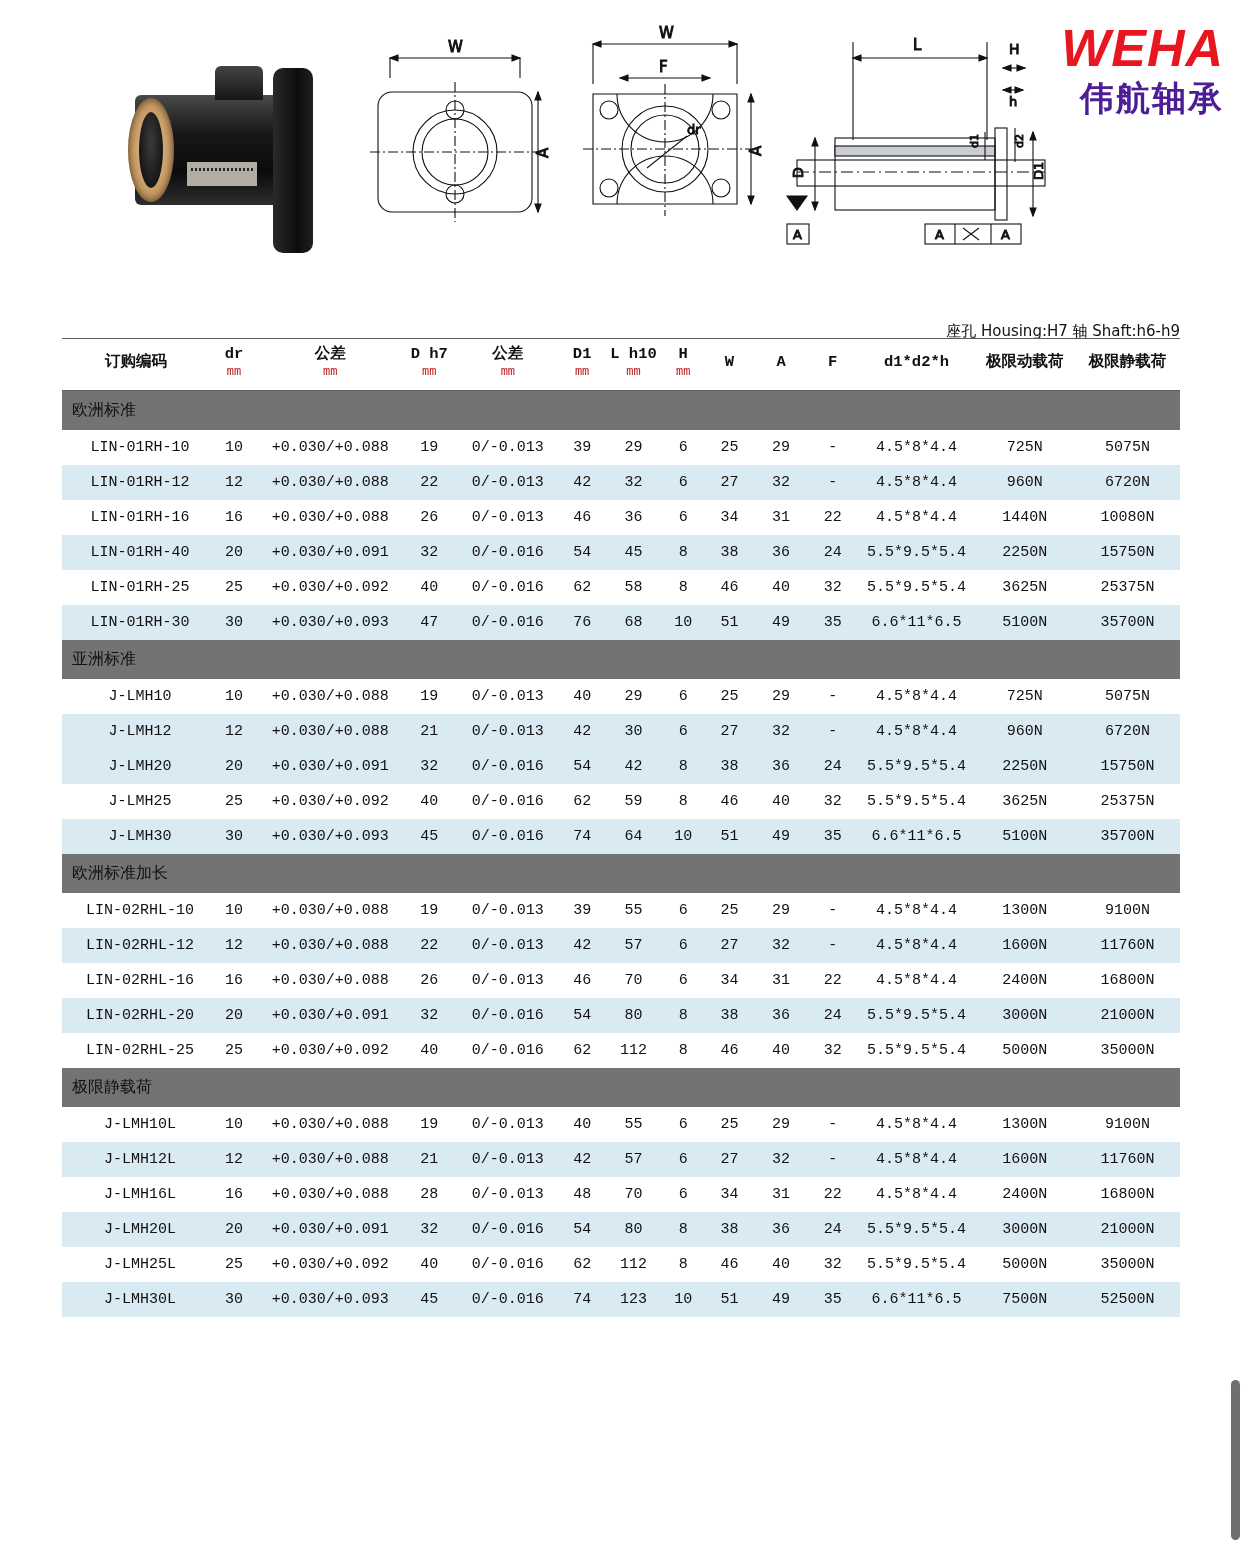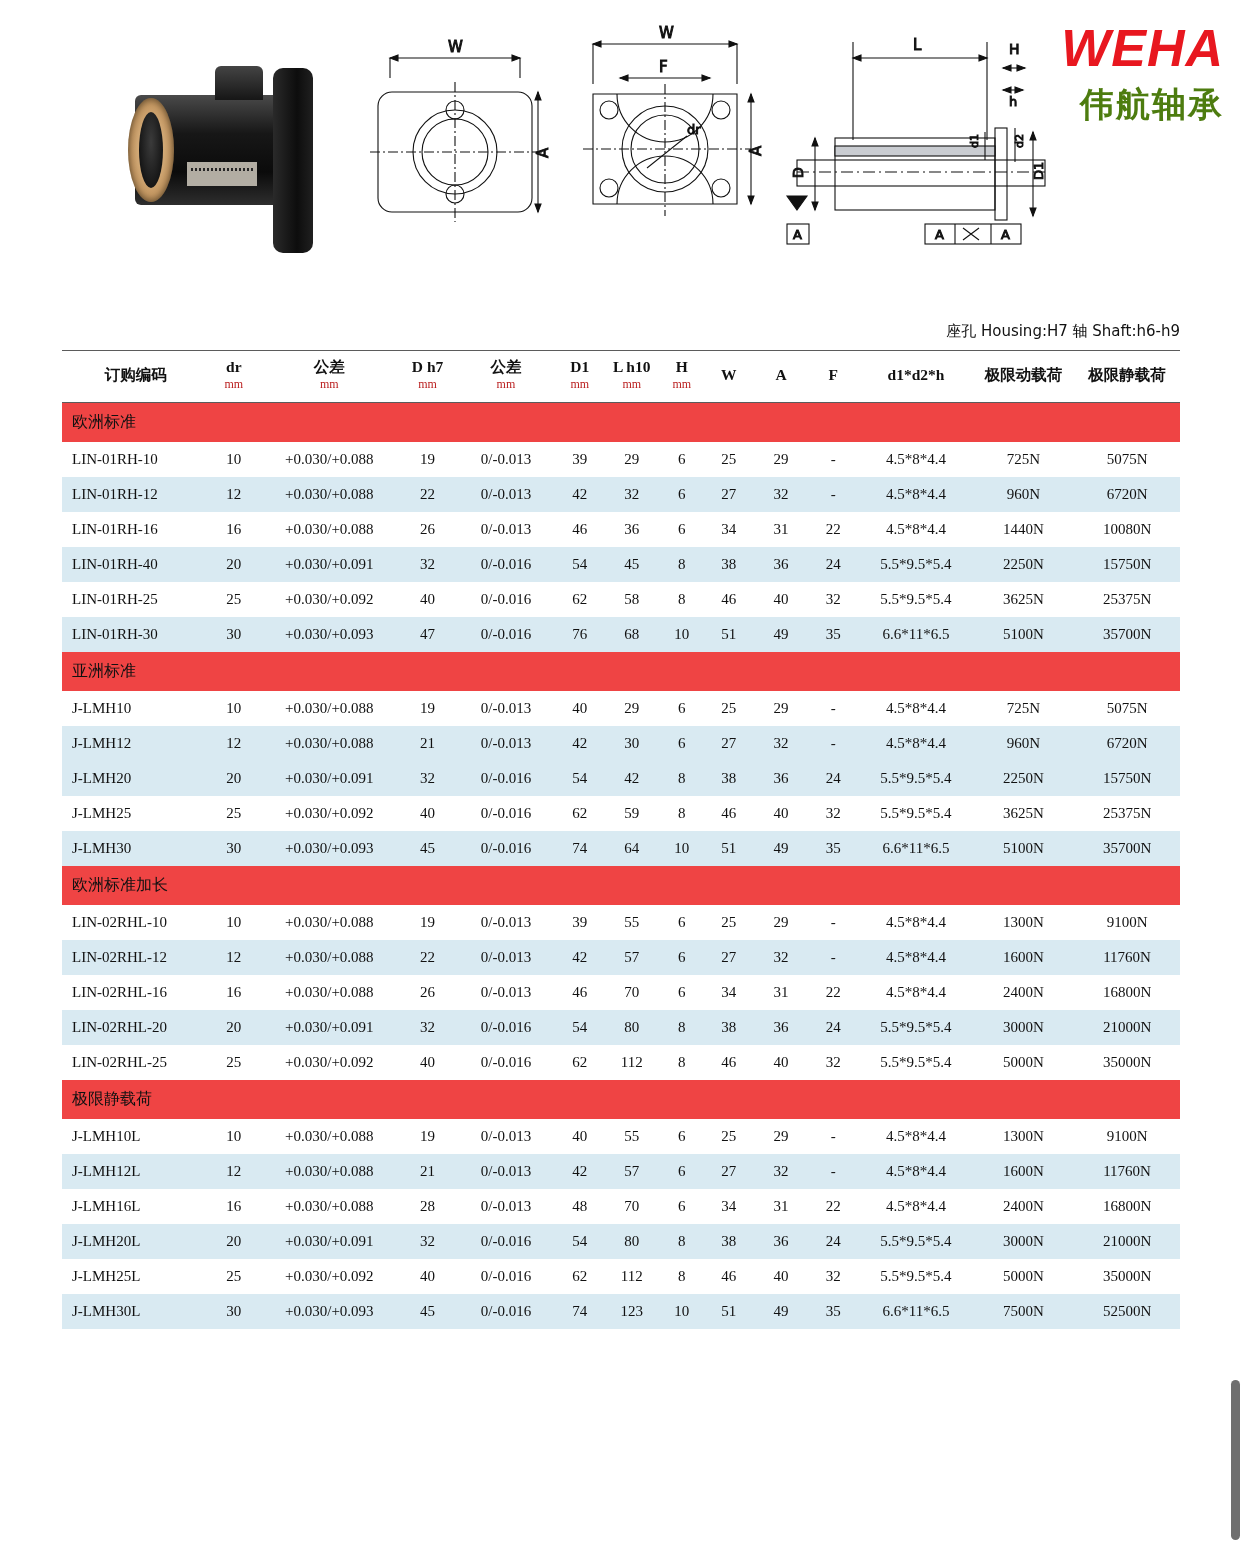--- a/index.html
+++ b/index.html
@@ -117,23 +117,23 @@
     font-style: italic;
     font-size: 52px;
     letter-spacing: 1px;
     color: #e8171f;
     line-height: 1;
   }
   .logo .cn {
     font-family: "DejaVu Sans", sans-serif;
     font-weight: 700;
     font-size: 34px;
-    color: #4d7c0f;
+    color: #4c1d95;
     line-height: 1.1;
-    margin-top: 12px;
+    margin-top: 6px;
     letter-spacing: 2px;
   }
 
   .fit-note {
     position: absolute;
     right: 62px;
     top: 293px;
     font-size: 15px;
     color: #111;
     font-family: "DejaVu Sans", sans-serif;
@@ -144,22 +144,21 @@
   .table-wrap {
     position: absolute;
     left: 62px;
     top: 338px;
     width: 1118px;
   }
   table {
     border-collapse: collapse;
     width: 100%;
     font-size: 15px;
-    font-family: Liberation Serif, serif;
-    margin-top: 12px;
+    font-family: Liberation Mono, monospace;
   }
   thead th {
     font-weight: 700;
     font-size: 15.5px;
     padding: 6px 2px 10px 2px;
     border-bottom: 1.5px solid #5b5b5b;
     border-top: 1.5px solid #5b5b5b;
     text-align: center;
     vertical-align: middle;
     line-height: 1.25;
@@ -173,27 +172,27 @@
     margin-top: 1px;
   }
   tbody td {
     padding: 9px 2px;
     text-align: center;
     color: #111;
     white-space: nowrap;
   }
   tbody tr.alt td { background: #d9eaf2; }
   tbody tr.group td {
-    background: #ef4444;
+    background: #737373;
     text-align: left;
     padding-left: 10px;
     font-weight: 400;
     font-size: 16px;
   }
-  td.code { text-align: left; padding-left: 10px; }
+  td.code { text-align: center; padding-left: 10px; }
 
   
   col.c0 { width: 152px; }
   col.c1 { width: 52px; }
   col.c2 { width: 148px; }
   col.c3 { width: 58px; }
   col.c4 { width: 108px; }
   col.c5 { width: 48px; }
   col.c6 { width: 62px; }
   col.c7 { width: 44px; }

